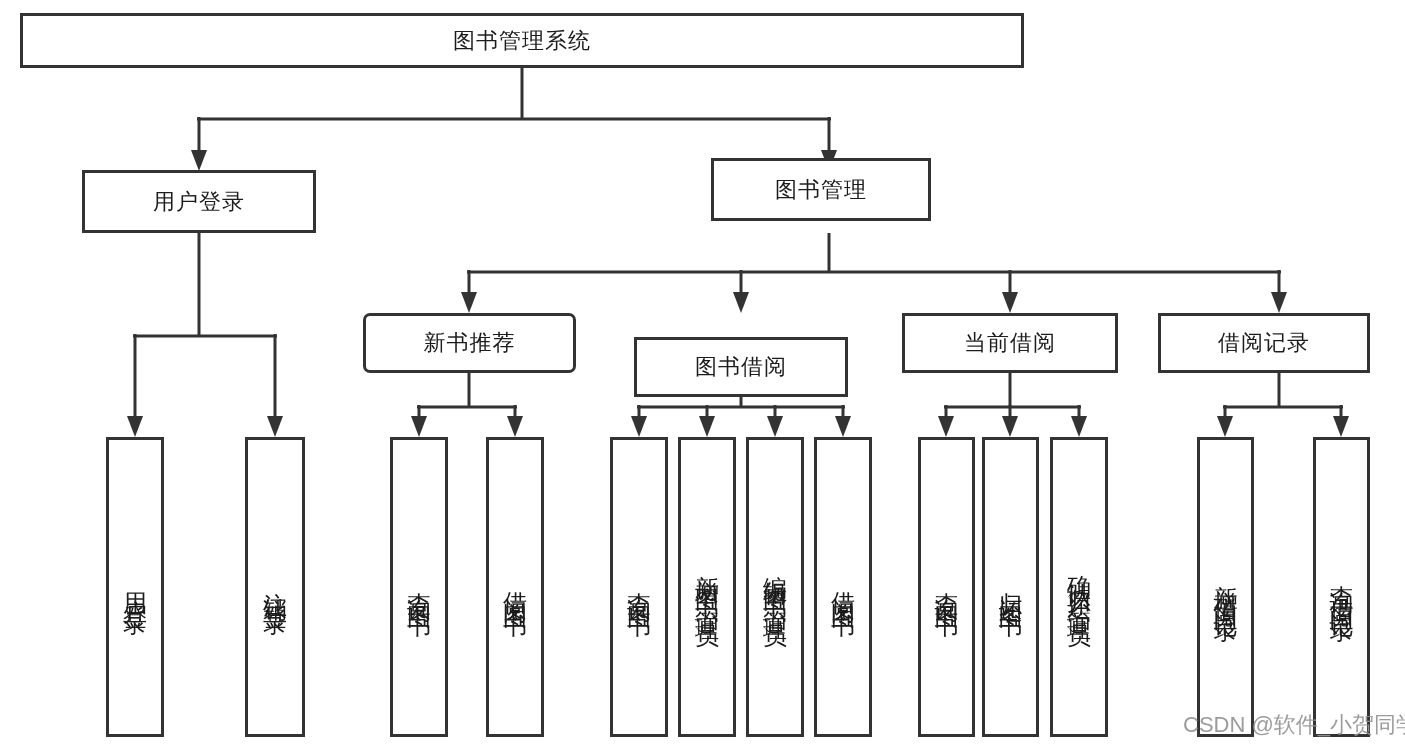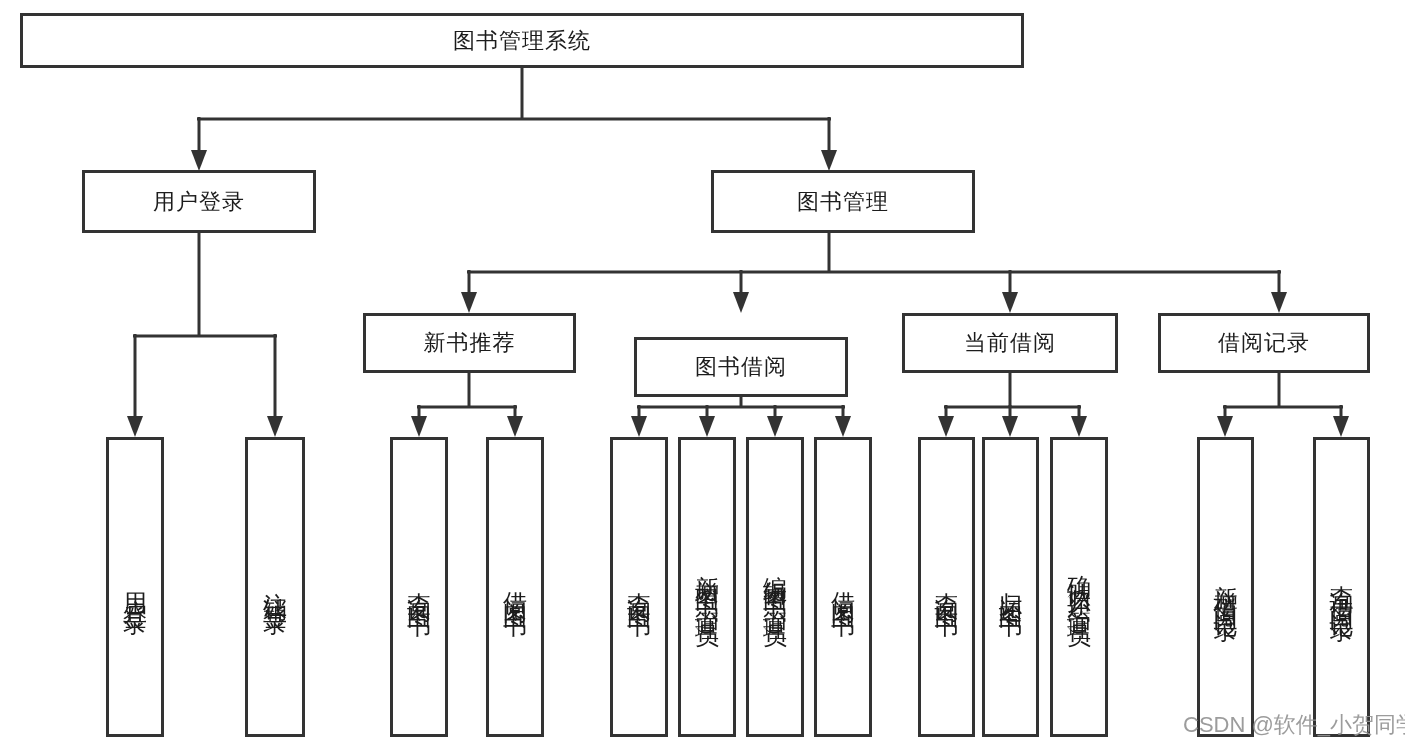--- a/index.html
+++ b/index.html
@@ -117,25 +117,25 @@
     <polygon points="1333,416 1349,416 1341,437"></polygon>
   </svg>
 
   <div class="box hbox" style="left:20px; top:13px; width:1004px; height:55px;">
     <span>图书管理系统</span>
   </div>
 
   <div class="box hbox" style="left:82px; top:170px; width:234px; height:63px;">
     <span>用户登录</span>
   </div>
-  <div class="box hbox" style="left:711px; top:170px; width:264px; height:63px;font-family:Liberation Serif, serif;">
+  <div class="box hbox" style="left:711px; top:158px; width:220px; height:63px;font-family:Liberation Serif, serif;">
     <span>图书管理</span>
   </div>
 
-  <div class="box hbox" style="left:363px; top:313px; width:213px; height:60px;">
+  <div class="box hbox" style="left:363px; top:313px; width:213px; height:60px;border-radius:7px;">
     <span>新书推荐</span>
   </div>
   <div class="box hbox" style="left:634px; top:313px; width:214px; height:60px;margin-top:24px;">
     <span>图书借阅</span>
   </div>
   <div class="box hbox" style="left:902px; top:313px; width:216px; height:60px;">
     <span>当前借阅</span>
   </div>
   <div class="box hbox" style="left:1158px; top:313px; width:212px; height:60px;">
     <span>借阅记录</span>

